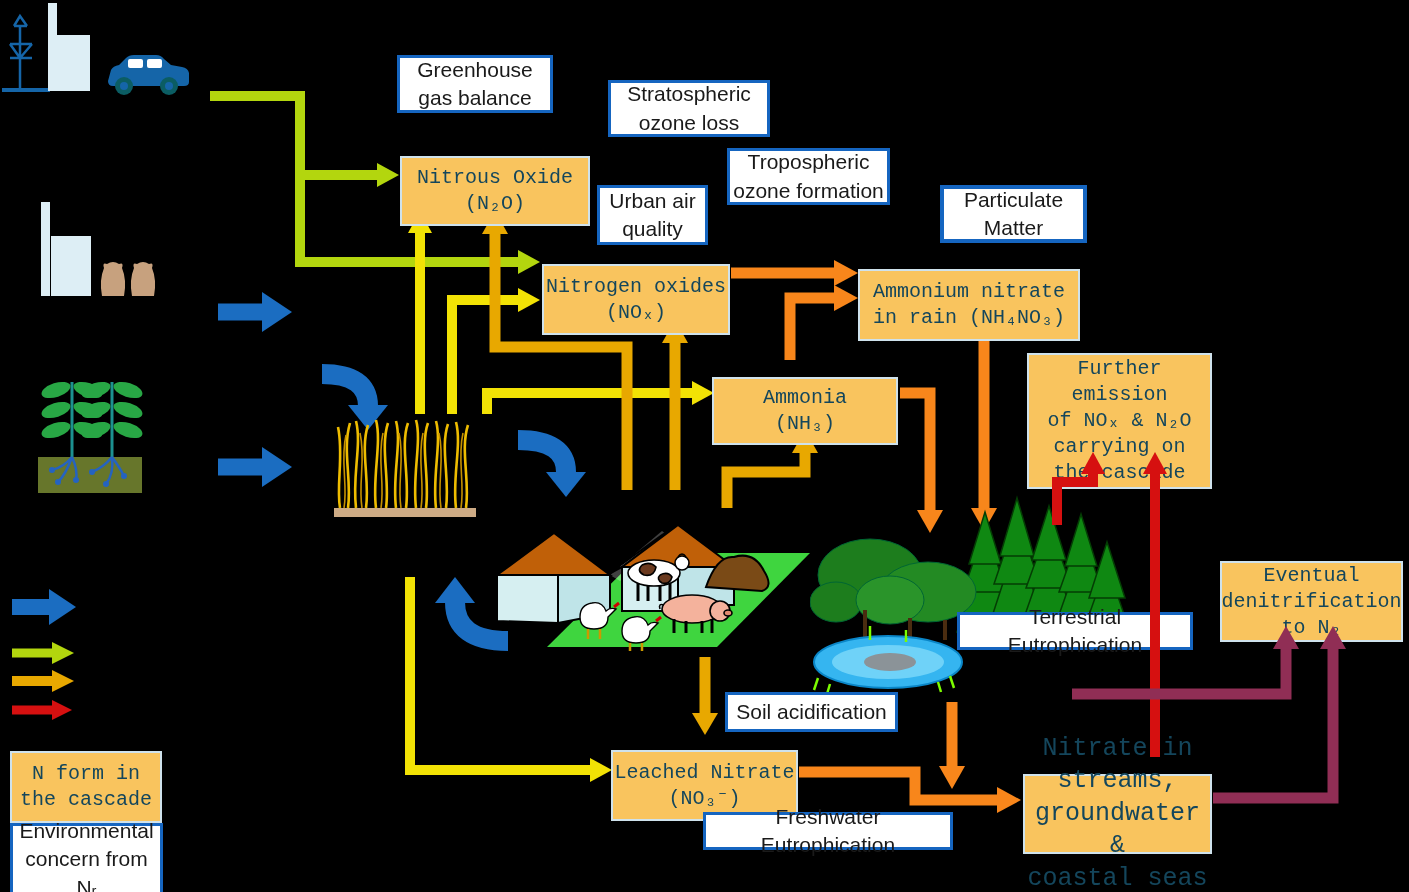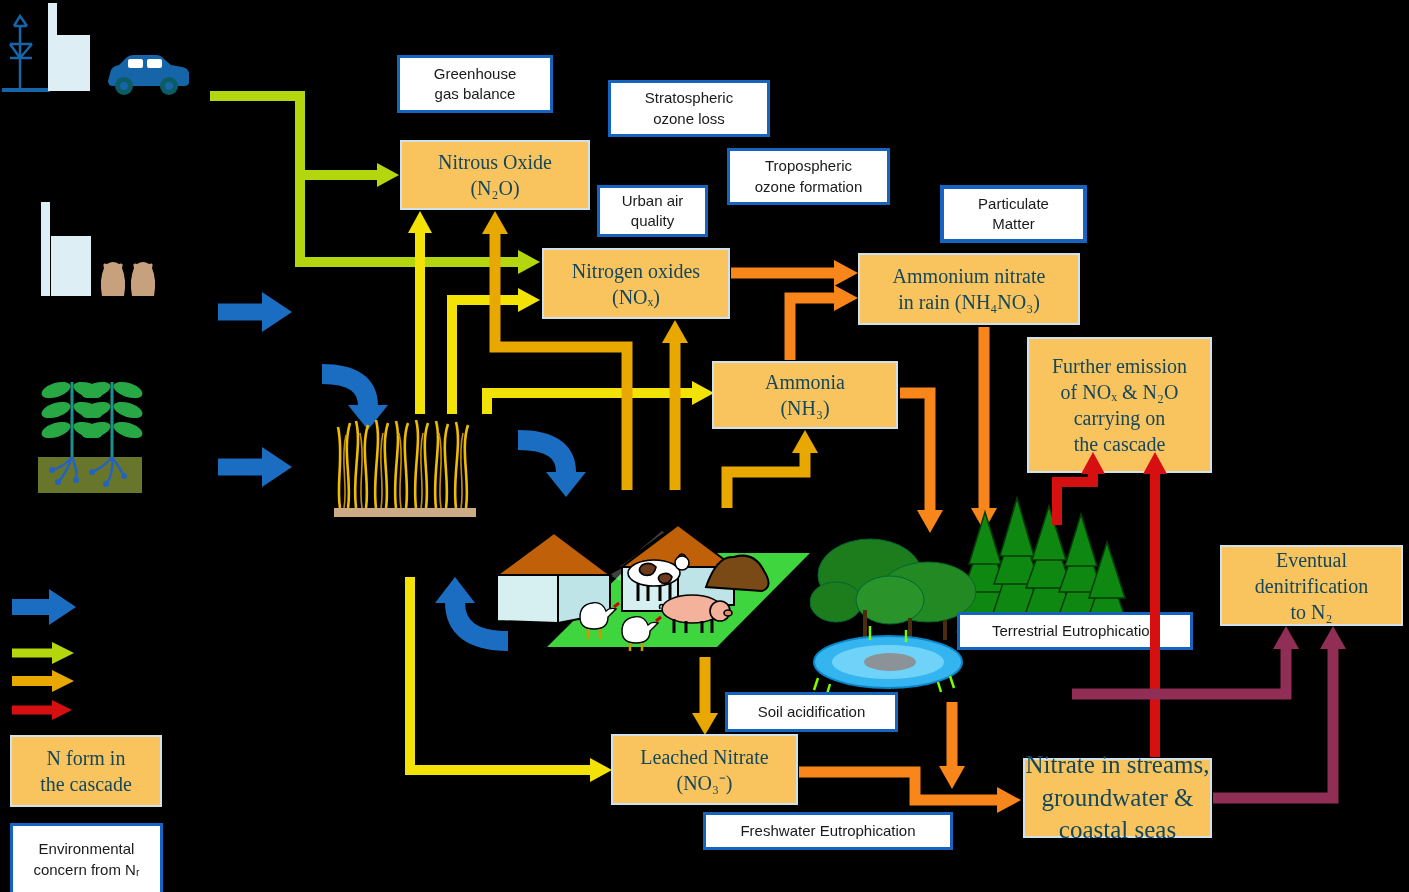--- a/index.html
+++ b/index.html
@@ -1,24 +1,24 @@
 <!DOCTYPE html>
 <html><head>
 <meta charset="utf-8">
 <style>
   html,body{margin:0;padding:0;background:#000;}
   #stage{position:relative;width:1409px;height:892px;background:#000;overflow:hidden;
          font-family:"Liberation Sans","DejaVu Sans",sans-serif;}
   svg.layer{position:absolute;left:0;top:0;}
   .nbox{position:absolute;background:#F9C45E;border:2px solid #cfe2ec;color:#14465c;
-        font-family:Liberation Serif, serif;font-size:20px;line-height:1.3;
+        font-family:Liberation Mono, monospace;font-size:20px;line-height:1.3;
         display:flex;align-items:center;justify-content:center;text-align:center;
-        white-space:pre-line;z-index:2;box-sizing:border-box;}
+        white-space:pre-line;z-index:2;box-sizing:border-box;margin-top:16px;}
   .wbox{position:absolute;background:#ffffff;border:3px solid #1565c0;color:#1a1a1a;
-        font-family:"Liberation Sans","DejaVu Sans",sans-serif;font-size:15px;line-height:1.35;
+        font-family:"Liberation Sans","DejaVu Sans",sans-serif;font-size:21px;line-height:1.35;
         display:flex;align-items:center;justify-content:center;text-align:center;
         white-space:pre-line;z-index:2;box-sizing:border-box;}
   .icon{position:absolute;z-index:1;}
   .toplayer{z-index:3;}
   .underlayer{z-index:1;}
 </style>
 </head>
 <body>
 
 <div id="stage">
@@ -282,21 +282,21 @@
 denitrification
 to N₂</div>
   <div class="nbox" style="left:1023px;top:758px;width:189px;height:80px;font-size:25px">Nitrate in streams,
 groundwater &amp;
 coastal seas</div>
 
   <div class="wbox" style="left:397px;top:55px;width:156px;height:58px">Greenhouse
 gas balance</div>
   <div class="wbox" style="left:608px;top:80px;width:162px;height:57px">Stratospheric
 ozone loss</div>
-  <div class="wbox" style="left:597px;top:185px;width:111px;height:52px">Urban air
+  <div class="wbox" style="left:597px;top:185px;width:111px;height:60px">Urban air
 quality</div>
   <div class="wbox" style="left:727px;top:148px;width:163px;height:57px">Tropospheric
 ozone formation</div>
   <div class="wbox" style="left:940px;top:185px;width:147px;height:58px;border-width:4px">Particulate
 Matter</div>
   <div class="wbox" style="left:957px;top:612px;width:236px;height:38px">Terrestrial Eutrophication</div>
   <div class="wbox" style="left:725px;top:692px;width:173px;height:40px">Soil acidification</div>
   <div class="wbox" style="left:703px;top:812px;width:250px;height:38px">Freshwater Eutrophication</div>
 
   <div class="nbox" style="left:10px;top:735px;width:152px;height:72px">N form in

